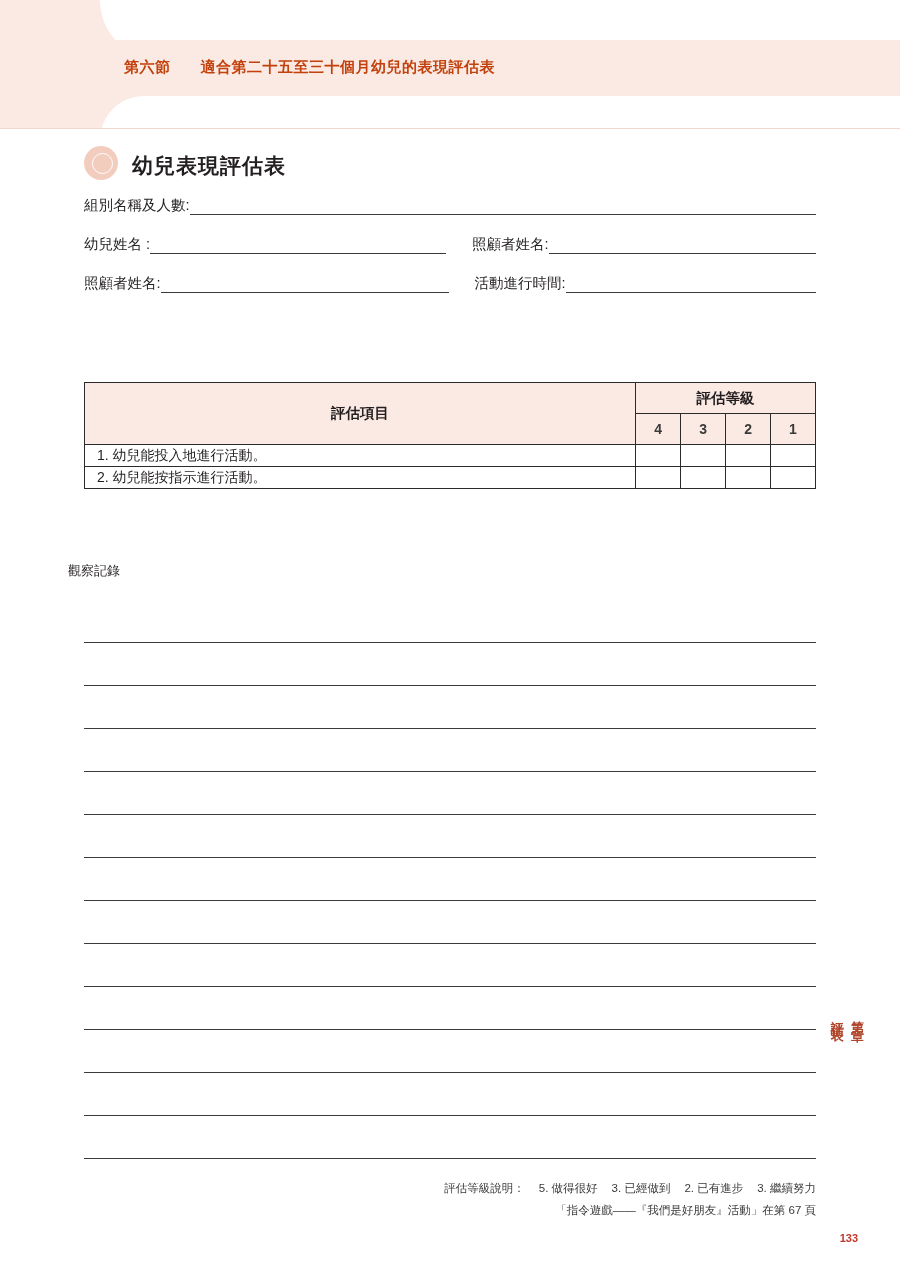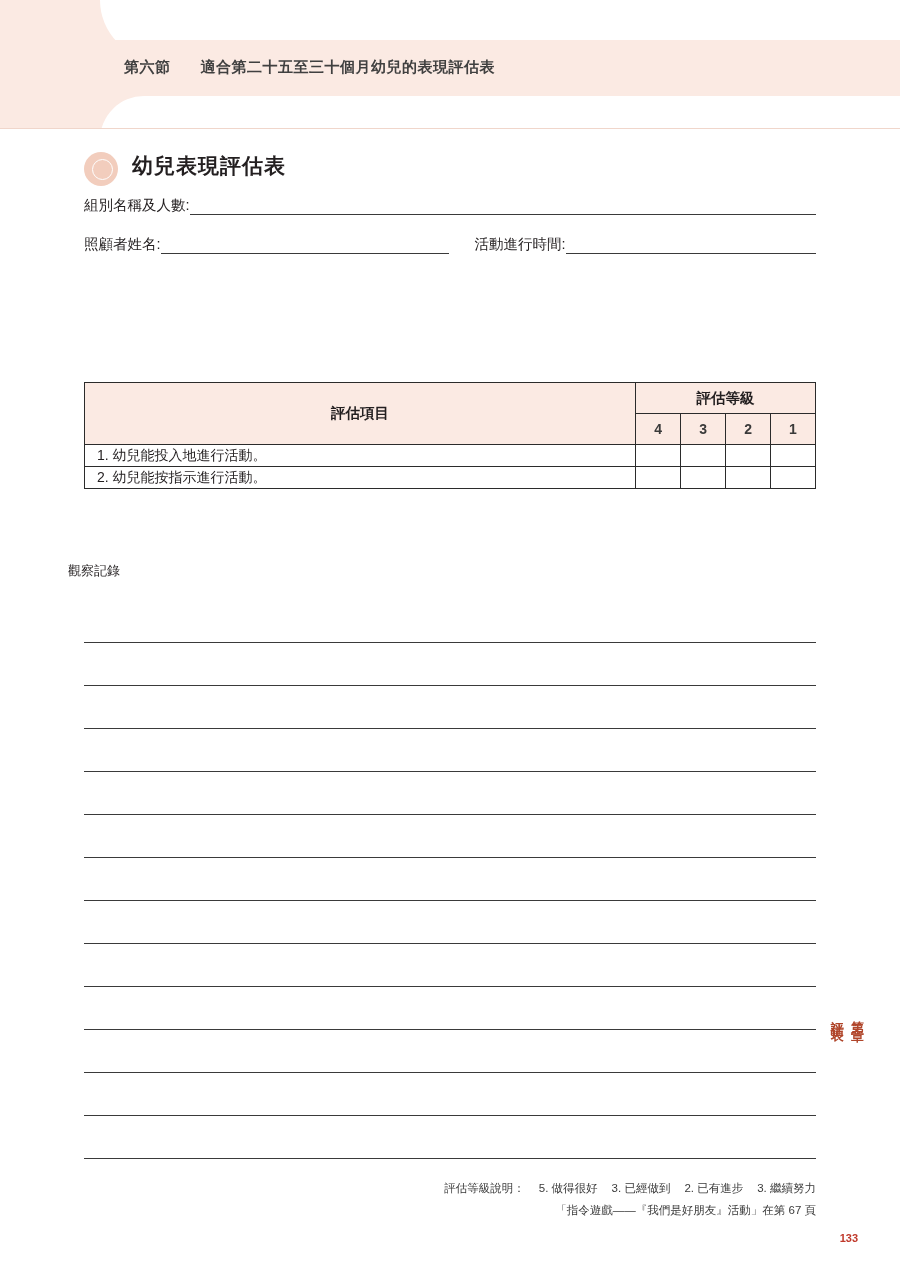--- a/index.html
+++ b/index.html
@@ -48,44 +48,43 @@
     width: 800px;
     height: 56px;
     background: #fbeae3;
   }
   .header-title {
     position: absolute;
     left: 124px;
     top: 58px;
     font-size: 15px;
     font-weight: bold;
-    color: #404040;
+    color: #c2410c;
     letter-spacing: 0.5px;
     white-space: nowrap;
   }
   .header-title .sec-no { margin-right: 30px; }
 
   .band-divider {
     position: absolute;
     left: 0;
     top: 128px;
     width: 900px;
     height: 1px;
     background: #f0d6cb;
   }
 
   
   .sec-heading {
     position: absolute;
     left: 84px;
     top: 140px;
     display: flex;
-    align-items: flex-start;
+    align-items: flex-end;
     height: 40px;
-    margin-top: 12px;
   }
   .sec-circle {
     width: 34px;
     height: 34px;
     border-radius: 50%;
     background: #f2cdbd;
     position: relative;
     margin-right: 14px;
   }
   .sec-circle::after {
@@ -237,20 +236,27 @@
 </div>
 
 <div class="form">
 
 
   <div class="frow">
     <span class="flabel">組別名稱及人數:</span>
     <span class="fline"></span>
   </div>
 
+  <div class="frow">
+    <span class="flabel">幼兒姓名 :</span>
+    <span class="fline" style="flex:0 0 296px"></span>
+    <span class="gap-lg"></span>
+    <span class="flabel">照顧者姓名:</span>
+    <span class="fline"></span>
+  </div>
 
   <div class="frow">
     <span class="flabel">照顧者姓名:</span>
     <span class="fline" style="flex:0 0 288px"></span>
     <span class="gap-lg"></span>
     <span class="flabel">活動進行時間:</span>
     <span class="fline"></span>
   </div>
 </div>
 

